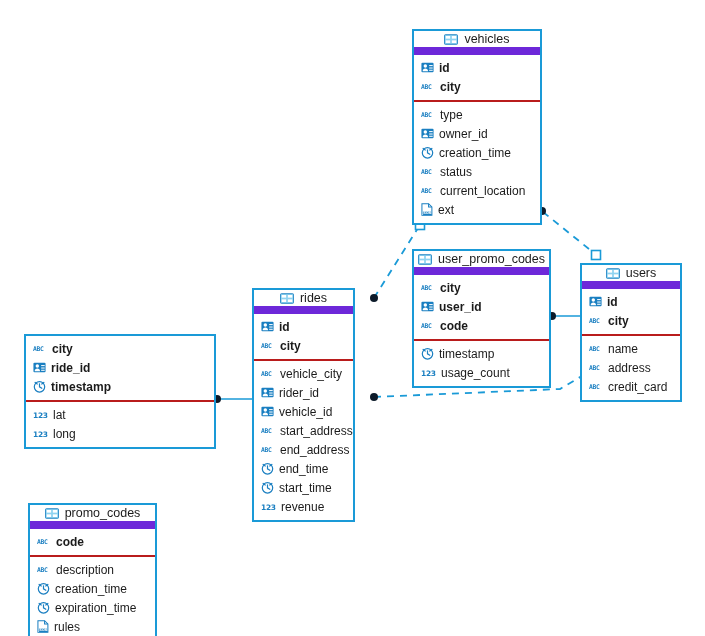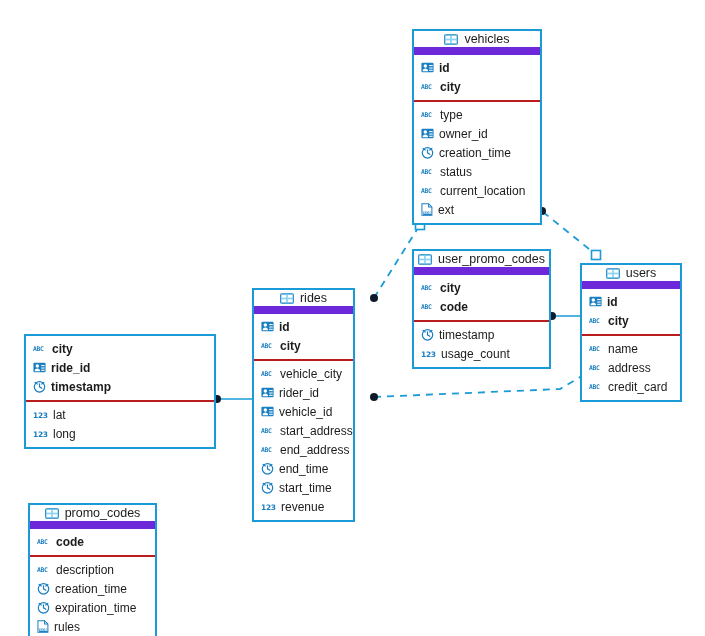--- a/index.html
+++ b/index.html
@@ -199,20 +199,33 @@
         <div class="sect pk">
           <div class="field bold">
             <span class="ico ico-abc">
         <svg viewBox="0 0 22 11" width="15" height="9" xmlns="http://www.w3.org/2000/svg">
           <text x="0" y="9" font-family="DejaVu Sans Mono, monospace" font-size="10" font-weight="bold" fill="#1a7fc1" letter-spacing="-0.6">ABC</text>
         </svg>
             </span>
             <span class="fname">city</span>
           </div>
           <div class="field bold">
+            <span class="ico ico-card">
+        <svg viewBox="0 0 15 12" width="13" height="11" xmlns="http://www.w3.org/2000/svg">
+          <rect x="0.5" y="0.5" width="14" height="11" rx="1.2" fill="#1a7fc1"></rect>
+          <circle cx="5" cy="4.2" r="2" fill="#ffffff"></circle>
+          <path d="M1.9 10.2c0-2 1.4-3.1 3.1-3.1s3.1 1.1 3.1 3.1z" fill="#ffffff"></path>
+          <rect x="9.4" y="3.2" width="4.1" height="1.2" fill="#ffffff"></rect>
+          <rect x="9.4" y="6" width="4.1" height="1.2" fill="#ffffff"></rect>
+          <rect x="9.4" y="8.6" width="4.1" height="1.2" fill="#ffffff"></rect>
+        </svg>
+            </span>
+            <span class="fname">user_id</span>
+          </div>
+          <div class="field bold">
             <span class="ico ico-abc">
         <svg viewBox="0 0 22 11" width="15" height="9" xmlns="http://www.w3.org/2000/svg">
           <text x="0" y="9" font-family="DejaVu Sans Mono, monospace" font-size="10" font-weight="bold" fill="#1a7fc1" letter-spacing="-0.6">ABC</text>
         </svg>
             </span>
             <span class="fname">code</span>
           </div>
         </div>
         <div class="sect">
           <div class="field">

